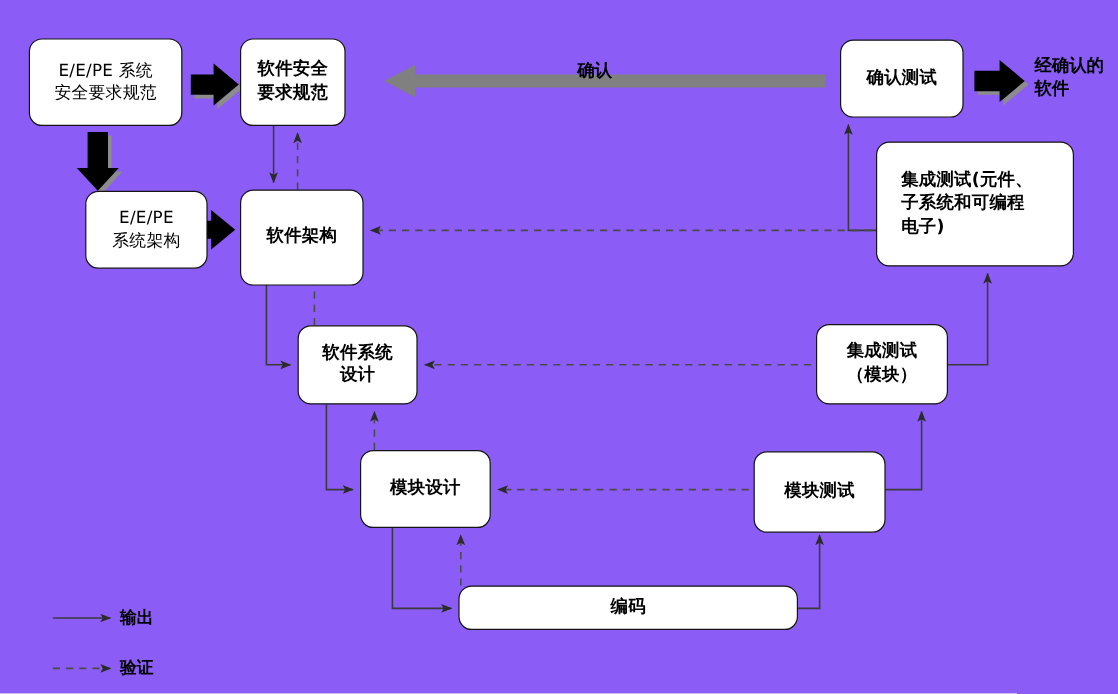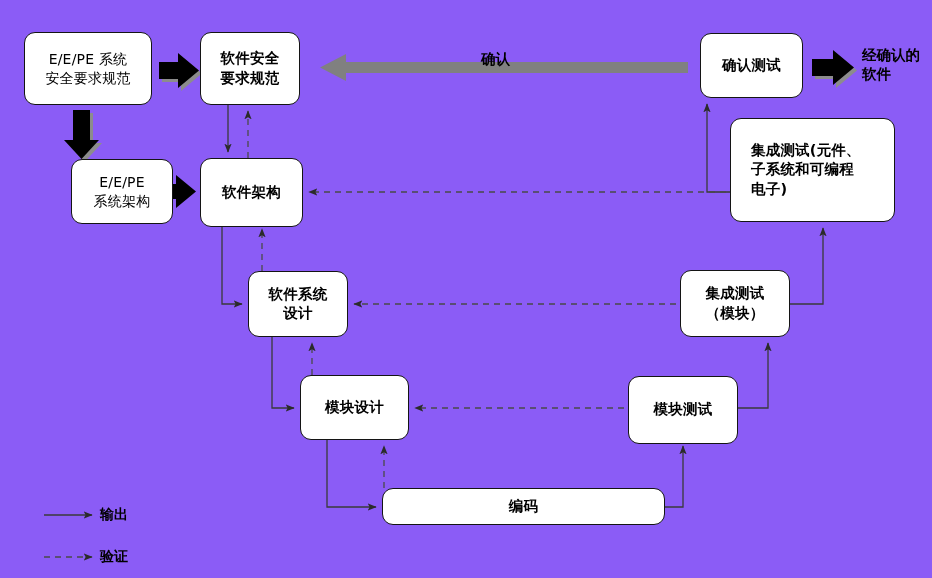--- a/index.html
+++ b/index.html
@@ -156,31 +156,31 @@
     <g>
       <line x1="44" y1="557" x2="92" y2="557" stroke="#4a4a4a" stroke-width="1.3" stroke-dasharray="6 5" marker-end="url(#arrowDash)"></line>
     </g>
   </svg>
 
   <div class="node latin" style="left:24px; top:32px; width:128px; height:73px;">
     <span>E/E/PE 系统
 安全要求规范</span>
   </div>
 
-  <div class="node" style="left:200px; top:32px; width:100px; height:73px;">
+  <div class="node" style="left:200px; top:32px; width:88px; height:73px;">
     <span>软件安全
 要求规范</span>
   </div>
 
   <div class="node latin" style="left:31px; top:159px; width:102px; height:65px;margin-left:40px;">
     <span>E/E/PE
 系统架构</span>
   </div>
 
-  <div class="node" style="left:200px; top:158px; width:103px; height:69px;">
+  <div class="node" style="left:200px; top:158px; width:103px; height:80px;">
     <span>软件架构</span>
   </div>
 
   <div class="node" style="left:300px; top:375px; width:109px; height:65px;">
     <span>模块设计</span>
   </div>
 
   <div class="node" style="left:248px; top:271px; width:100px; height:66px;">
     <span>软件系统
 设计</span>

